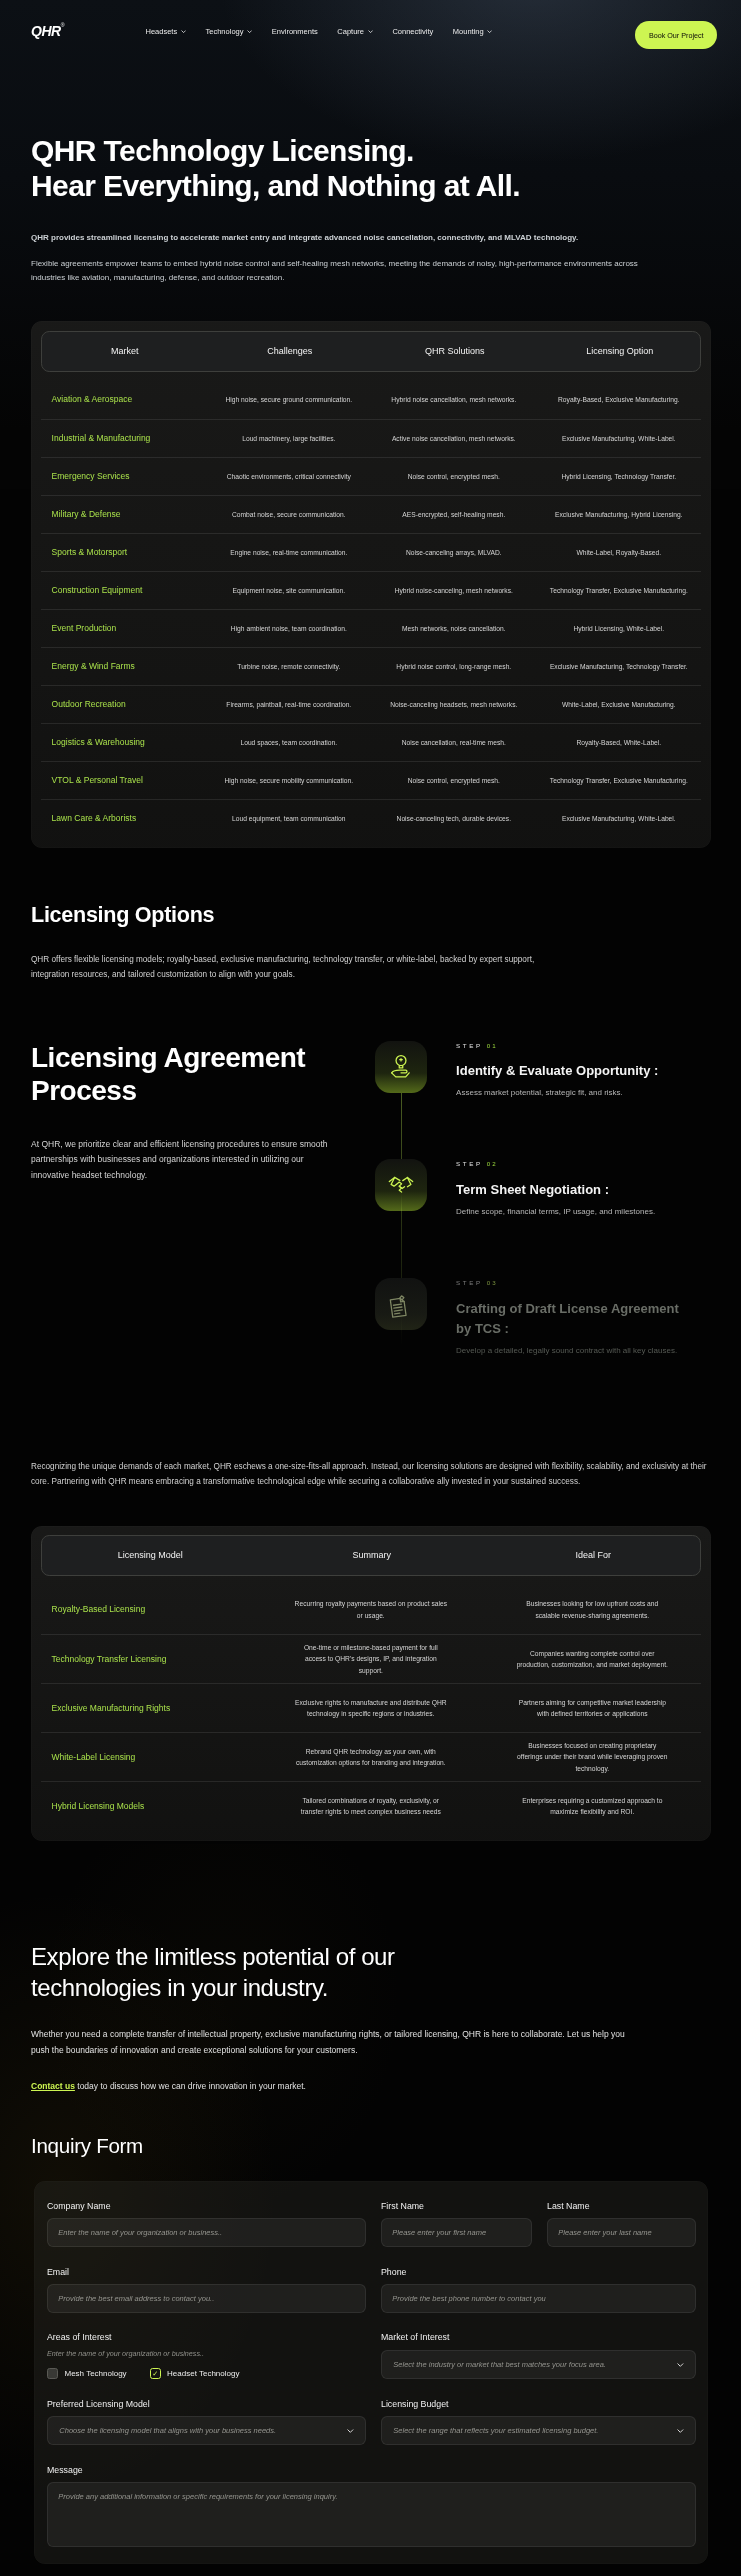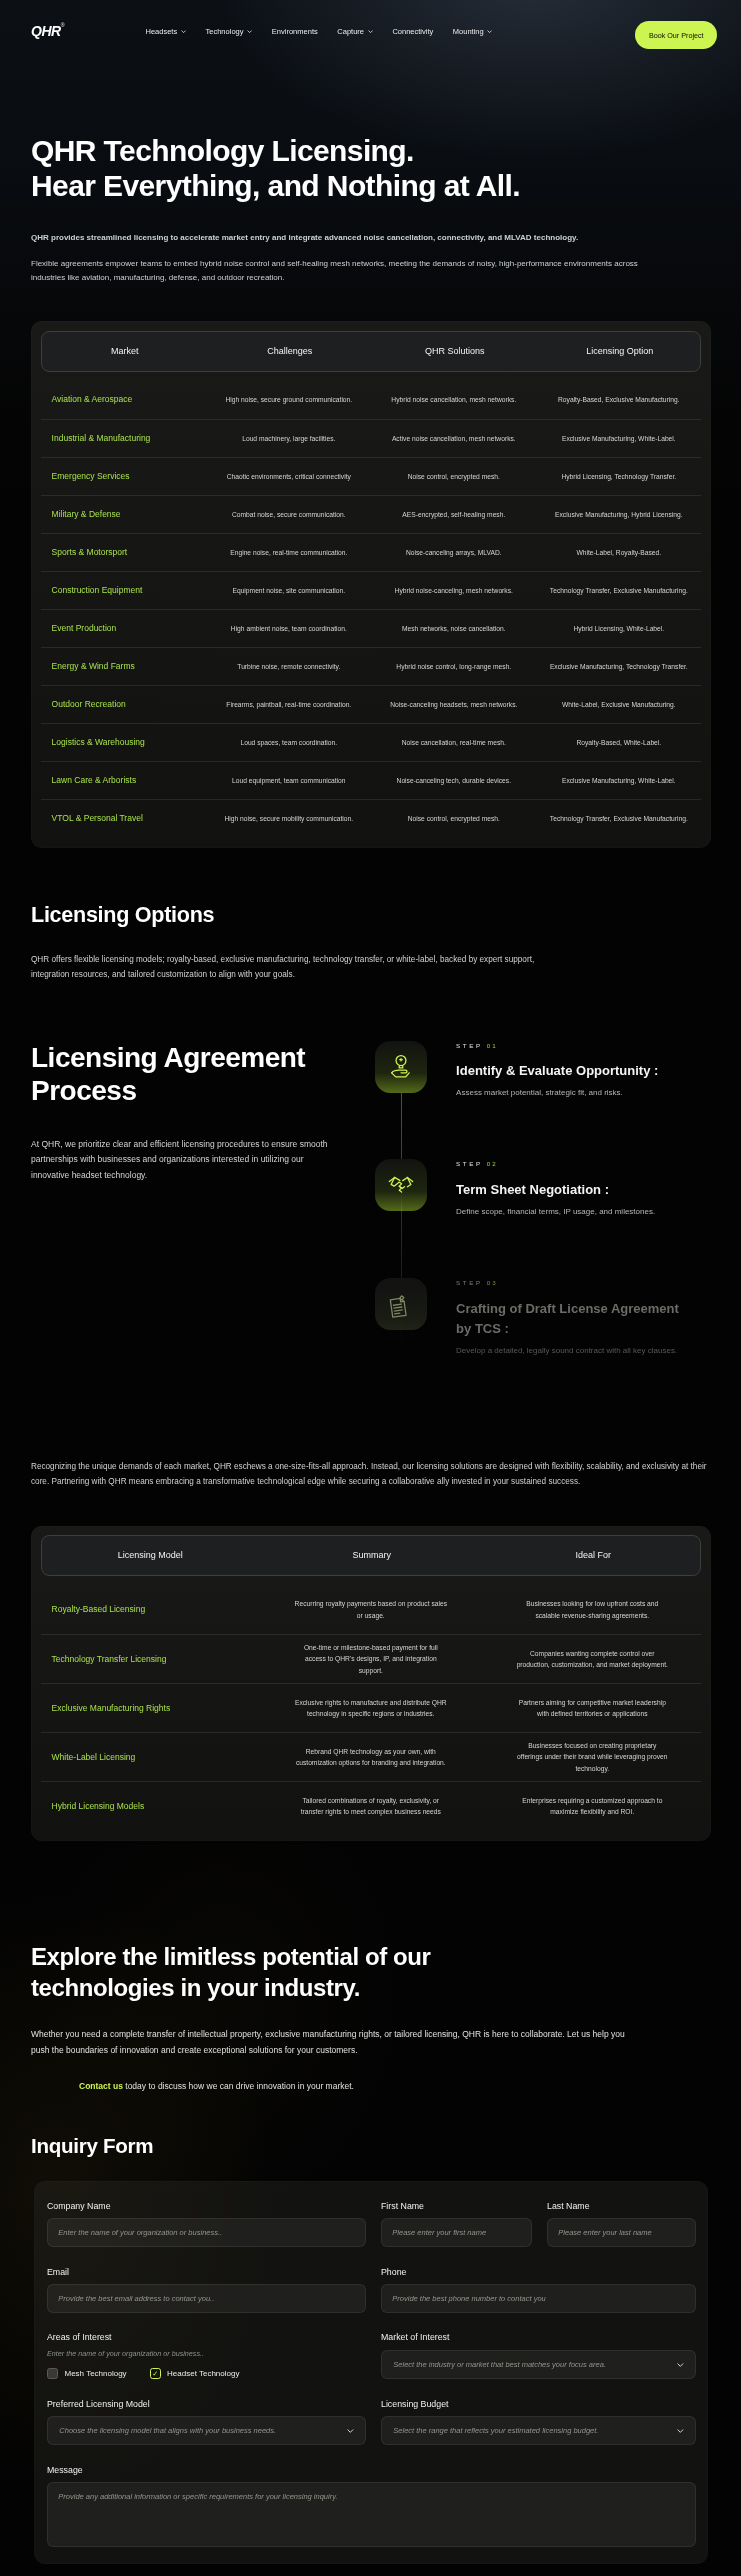--- a/index.html
+++ b/index.html
@@ -85,27 +85,27 @@
   .step.dimmed .step-label{color:#7c7c7c;}
   .step.dimmed .step-label .num{color:#7d9440;}
   .step.dimmed .step-title{color:#696d66;}
   .step.dimmed .step-desc{color:#565a54;}
 
   
   .bespoke{margin:43px 31px 0;font-size:8.2px;color:#d3d3d3;line-height:1.8;width:685px;}
 
   
   .explore{margin:101px 31px 0;}
-  .explore h2{font-size:24px;font-weight:700;line-height:1.28;letter-spacing:-0.4px;}
+  .explore h2{font-size:24px;font-weight:400;line-height:1.28;letter-spacing:-0.4px;}
   .explore p{margin-top:23px;font-size:8.5px;color:#e2e2e2;width:613px;line-height:1.85;}
   .contact-line{margin-top:23px;font-size:8.5px;color:#e2e2e2;}
-  .contact-line a{color:var(--accent);font-weight:700;cursor:pointer;margin-left:48px;}
-
-  
-  .inquiry-title{margin:43px 31px 0;font-size:20.6px;font-weight:700;letter-spacing:-0.3px;}
+  .contact-line a{color:var(--accent);font-weight:700;text-decoration:underline;cursor:pointer;}
+
+  
+  .inquiry-title{margin:43px 31px 0;font-size:20.6px;font-weight:400;letter-spacing:-0.3px;}
   .form-panel{margin:23px auto 0;width:674px;border-radius:11.3px;padding:19.6px 11.3px 15.5px 13px;
     background:rgba(38,37,34,.45);box-shadow:0 0 0 0.5px rgba(255,255,255,.03) inset;}
   .fgrid{display:grid;grid-template-columns:319px 151px 149px;column-gap:15px;margin-bottom:19.6px;}
   .fld label{display:block;font-size:8.8px;color:#f2f2f2;font-weight:500;margin-bottom:7.2px;}
   .tin,.sel,.tarea{width:100%;background:rgba(255,255,255,.055);border:0.5px solid rgba(255,255,255,.08);
     border-radius:6.2px;color:#e8e8e8;font-family:inherit;}
   .tin{height:29px;padding:0 10.3px;font-size:7.5px;}
   .tin::placeholder,.tarea::placeholder{font-style:italic;color:#95958f;font-size:7.5px;}
   .sel{height:29px;display:flex;align-items:center;justify-content:space-between;padding:0 11.3px;cursor:pointer;}
   .sel .ph{font-style:italic;color:#95958f;font-size:7.5px;}
@@ -241,30 +241,30 @@
           <div class="cell">Noise-canceling headsets, mesh networks.</div>
           <div class="cell">White-Label, Exclusive Manufacturing.</div>
         </div>
       <div class="trow g4">
           <div class="cell mkt">Logistics &amp; Warehousing</div>
           <div class="cell">Loud spaces, team coordination.</div>
           <div class="cell">Noise cancellation, real-time mesh.</div>
           <div class="cell">Royalty-Based, White-Label.</div>
         </div>
       <div class="trow g4">
+          <div class="cell mkt">VTOL &amp; Personal Travel</div>
+          <div class="cell">High noise, secure mobility communication.</div>
+          <div class="cell">Noise control, encrypted mesh.</div>
+          <div class="cell">Technology Transfer, Exclusive Manufacturing.</div>
+        </div>
+      <div class="trow g4">
           <div class="cell mkt">Lawn Care &amp; Arborists</div>
           <div class="cell">Loud equipment, team communication</div>
           <div class="cell">Noise-canceling tech, durable devices.</div>
           <div class="cell">Exclusive Manufacturing, White-Label.</div>
-        </div>
-      <div class="trow g4">
-          <div class="cell mkt">VTOL &amp; Personal Travel</div>
-          <div class="cell">High noise, secure mobility communication.</div>
-          <div class="cell">Noise control, encrypted mesh.</div>
-          <div class="cell">Technology Transfer, Exclusive Manufacturing.</div>
         </div>
     </div>
   </div>
 
   <div class="licopt">
     <h2>Licensing Options</h2>
     <p>QHR offers flexible licensing models; royalty-based, exclusive manufacturing, technology transfer, or white-label, backed by expert support, integration resources, and tailored customization to align with your goals.</p>
   </div>
 
   <div class="process">

